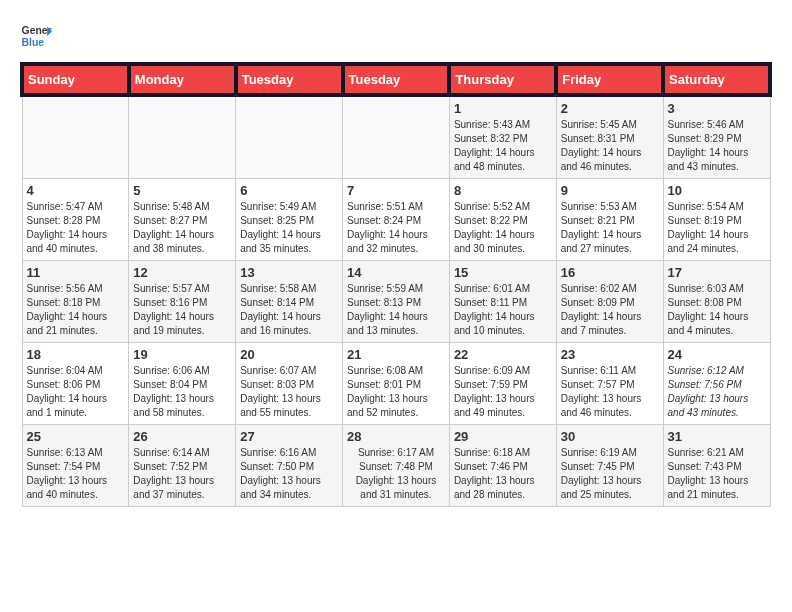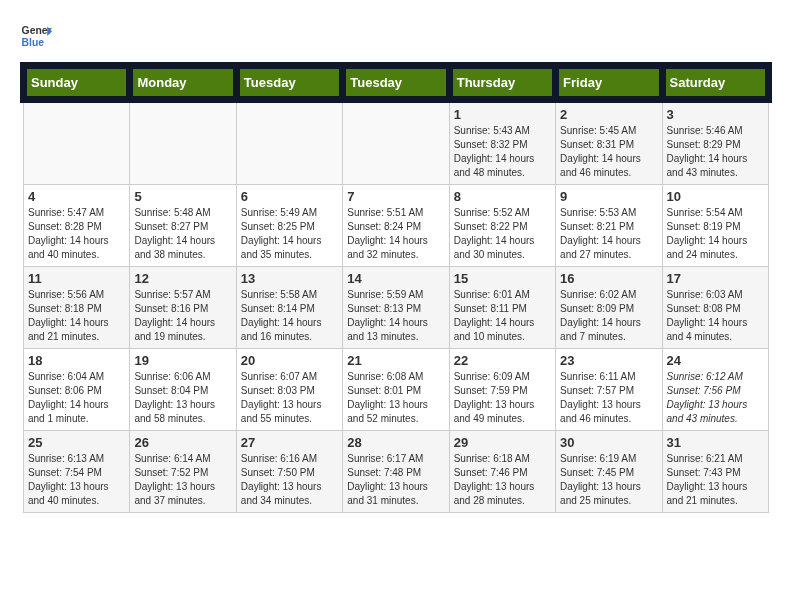--- a/index.html
+++ b/index.html
@@ -36,26 +36,26 @@
     .location {
       font-size: 16px;
       color: #555;
     }
     table {
       width: 100%;
       border-collapse: collapse;
       table-layout: fixed;
     }
     thead tr th {
-      background-color: #4d7c0f;
+      background-color: #ef4444;
       color: #fff;
       padding: 6px 4px;
       font-size: 13px;
       text-align: left;
-      border: 7px solid #0f172a;
+      border: 4px solid #0f172a;
     }
     tbody tr td {
       border: 1px solid #ccc;
       vertical-align: top;
       padding: 4px;
       font-size: 10.5px;
       color: #333;
       height: 80px;
       background: #fff;
     }
@@ -307,21 +307,21 @@
         </td>
         <td>
           <span class="day-number">27</span>
           <div class="day-info" style="white-space: pre-line;">Sunrise: 6:16 AM
 Sunset: 7:50 PM
 Daylight: 13 hours
 and 34 minutes.</div>
         </td>
         <td>
           <span class="day-number">28</span>
-          <div class="day-info" style="white-space: pre-line;">Sunrise: 6:17 AM
+          <div class="day-info" style="white-space: pre-line; text-align: center;">Sunrise: 6:17 AM
 Sunset: 7:48 PM
 Daylight: 13 hours
 and 31 minutes.</div>
         </td>
         <td>
           <span class="day-number">29</span>
           <div class="day-info" style="white-space: pre-line;">Sunrise: 6:18 AM
 Sunset: 7:46 PM
 Daylight: 13 hours
 and 28 minutes.</div>

